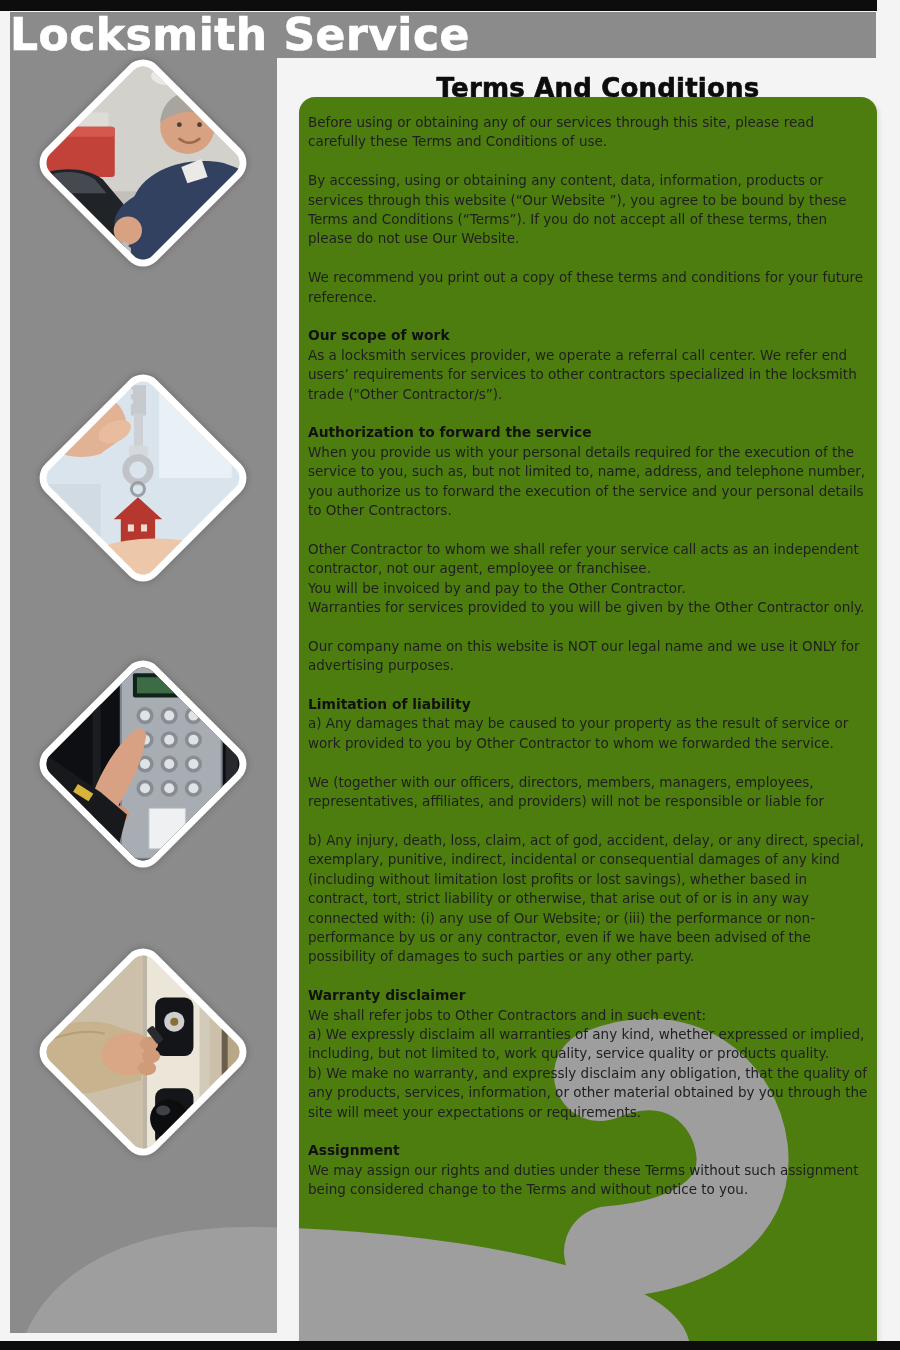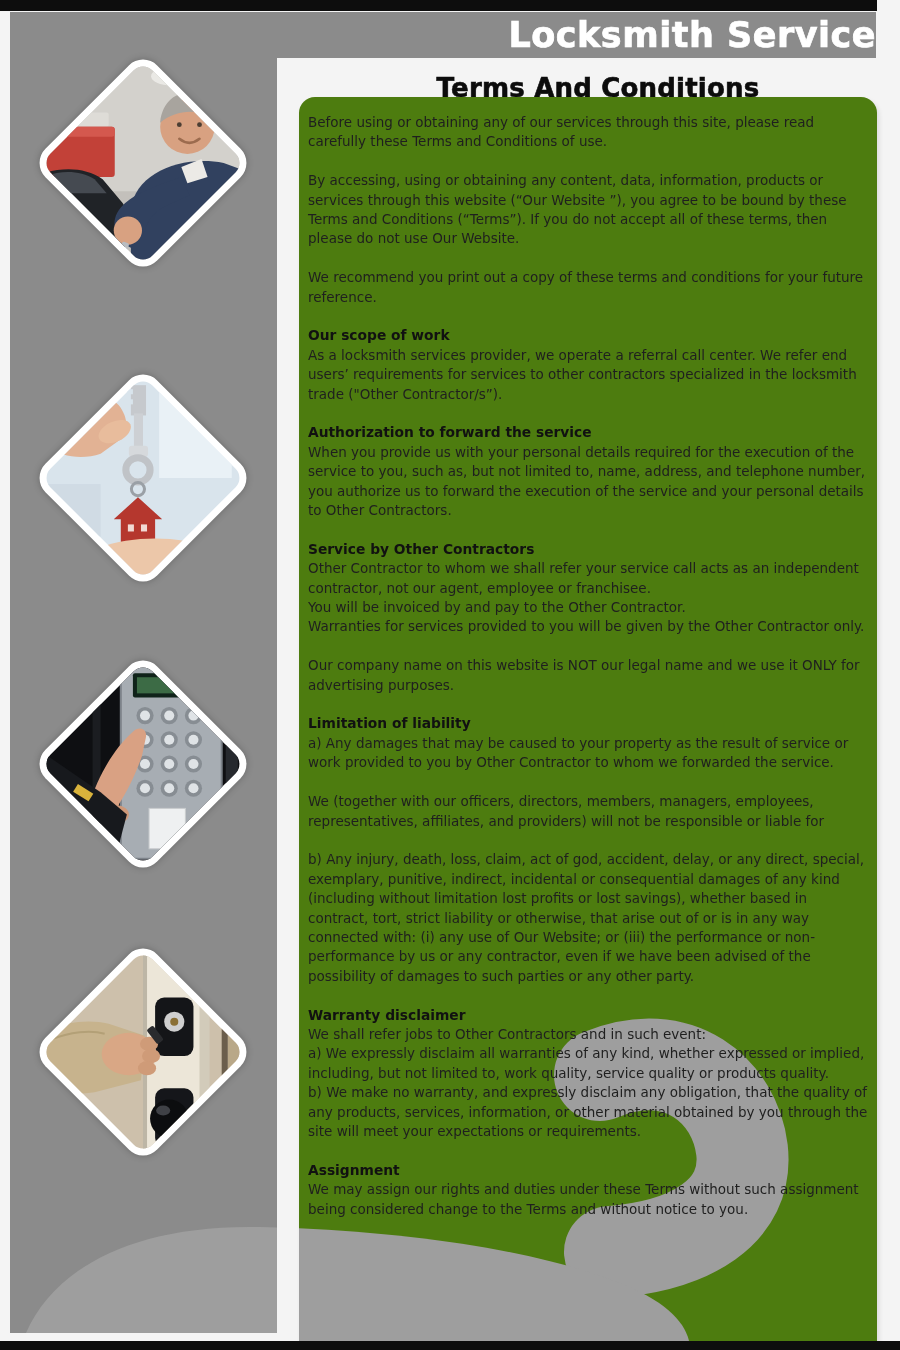--- a/index.html
+++ b/index.html
@@ -11,22 +11,22 @@
   .bar{position:absolute;background:#0d0d0d;z-index:9;}
   .bar-top{left:0;top:0;width:877px;height:11px;}
   .bar-bottom{left:0;bottom:0;width:900px;height:9px;}
 
   
   .header-band{position:absolute;left:10px;top:12px;width:866px;height:46px;background:#8b8b8b;z-index:1;}
   .left-panel{position:absolute;left:10px;top:12px;width:267px;height:1321px;background:#8b8b8b;overflow:hidden;z-index:1;}
 
   .app-title{
     position:absolute;left:10px;top:12px;width:866px;height:46px;z-index:2;
-    text-align:right;line-height:46px;color:#ffffff;
-    font-size:35px;font-weight:bold;letter-spacing:.5px;
+    text-align:left;line-height:46px;color:#ffffff;
+    font-size:44px;font-weight:bold;letter-spacing:.5px;
     -webkit-text-stroke:.7px #ffffff;
   }
   .subtitle{
     position:absolute;left:299px;top:63px;width:578px;z-index:2;margin:10px;
     text-align:center;color:#0c0c0c;font-size:26px;font-weight:bold;
     letter-spacing:.2px;-webkit-text-stroke:.6px #0c0c0c;
   }
 
   
   .terms-box{
@@ -90,21 +90,20 @@
     <p>Before using or obtaining any of our services through this site, please read carefully these Terms and Conditions of use.</p>
     <p>By accessing, using or obtaining any content, data, information, products or services through this website (“Our Website ”), you agree to be bound by these Terms and Conditions (“Terms”). If you do not accept all of these terms, then please do not use Our Website.</p>
     <p>We recommend you print out a copy of these terms and conditions for your future reference.</p>
 
     <h3>Our scope of work</h3>
     <p>As a locksmith services provider, we operate a referral call center. We refer end users’ requirements for services to other contractors specialized in the locksmith trade ("Other Contractor/s”).</p>
 
     <h3>Authorization to forward the service</h3>
     <p>When you provide us with your personal details required for the execution of the service to you, such as, but not limited to, name, address, and telephone number, you authorize us to forward the execution of the service and your personal details to Other Contractors.</p>
 
-    <h3>Service by Other Contractors</h3>
     <p>Other Contractor to whom we shall refer your service call acts as an independent contractor, not our agent, employee or franchisee.
 You will be invoiced by and pay to the Other Contractor.
 Warranties for services provided to you will be given by the Other Contractor only.</p>
     <p>Our company name on this website is NOT our legal name and we use it ONLY for advertising purposes.</p>
 
     <h3>Limitation of liability</h3>
     <p>a) Any damages that may be caused to your property as the result of service or work provided to you by Other Contractor to whom we forwarded the service.</p>
     <p>We (together with our officers, directors, members, managers, employees, representatives, affiliates, and providers) will not be responsible or liable for</p>
     <p>b) Any injury, death, loss, claim, act of god, accident, delay, or any direct, special, exemplary, punitive, indirect, incidental or consequential damages of any kind (including without limitation lost profits or lost savings), whether based in contract, tort, strict liability or otherwise, that arise out of or is in any way connected with: (i) any use of Our Website; or (iii) the performance or non-performance by us or any contractor, even if we have been advised of the possibility of damages to such parties or any other party.</p>
 

